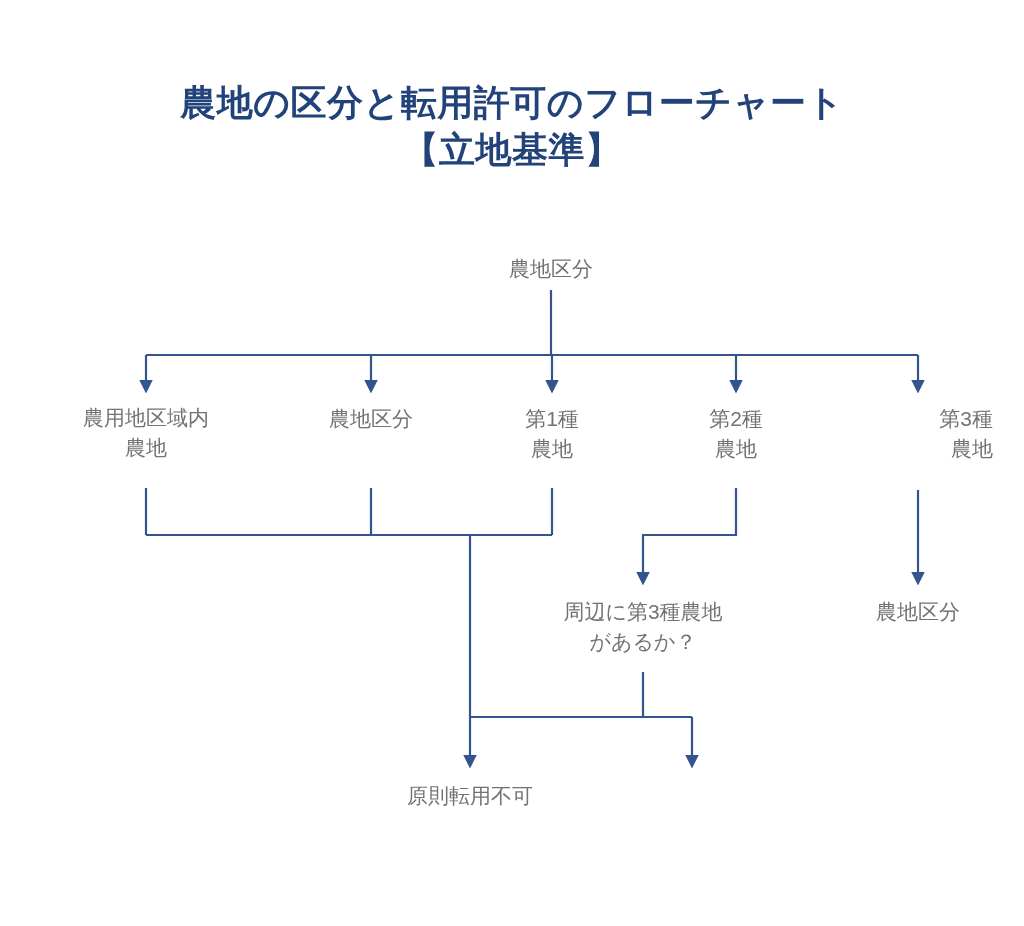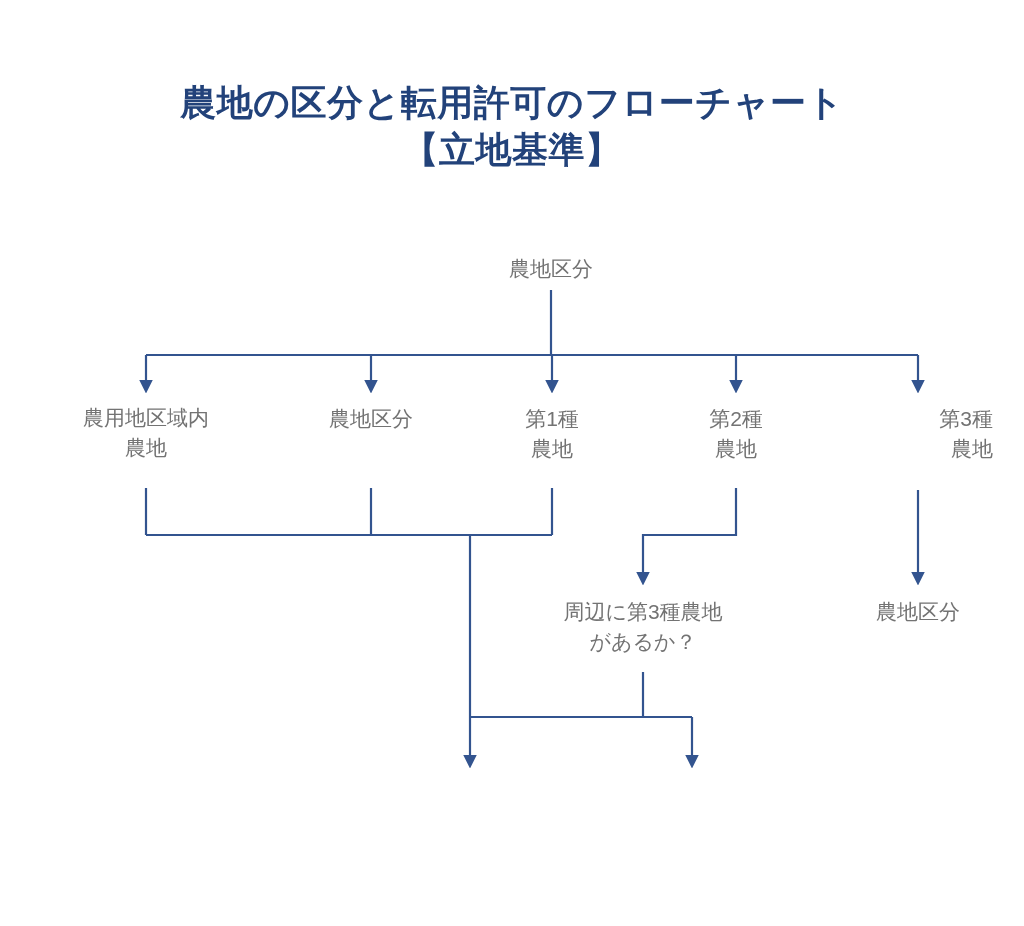--- a/index.html
+++ b/index.html
@@ -102,14 +102,15 @@
   <div class="node" style="left:371px; top:404px; width:190px;">農地区分</div>
   <div class="node" style="left:552px; top:404px; width:150px;">第1種
 農地</div>
   <div class="node" style="left:736px; top:404px; width:150px;">第2種
 農地</div>
   <div class="node" style="left:918px; top:404px; width:150px;text-align:right;">第3種
 農地</div>
   <div class="node" style="left:643px; top:597px; width:240px;">周辺に第3種農地
 があるか？</div>
   <div class="node" style="left:918px; top:597px; width:180px;">農地区分</div>
+  <div class="node" style="left:470px; top:781px; width:200px;">原則転用不可</div>
 
 </div>
 
 </body></html>

